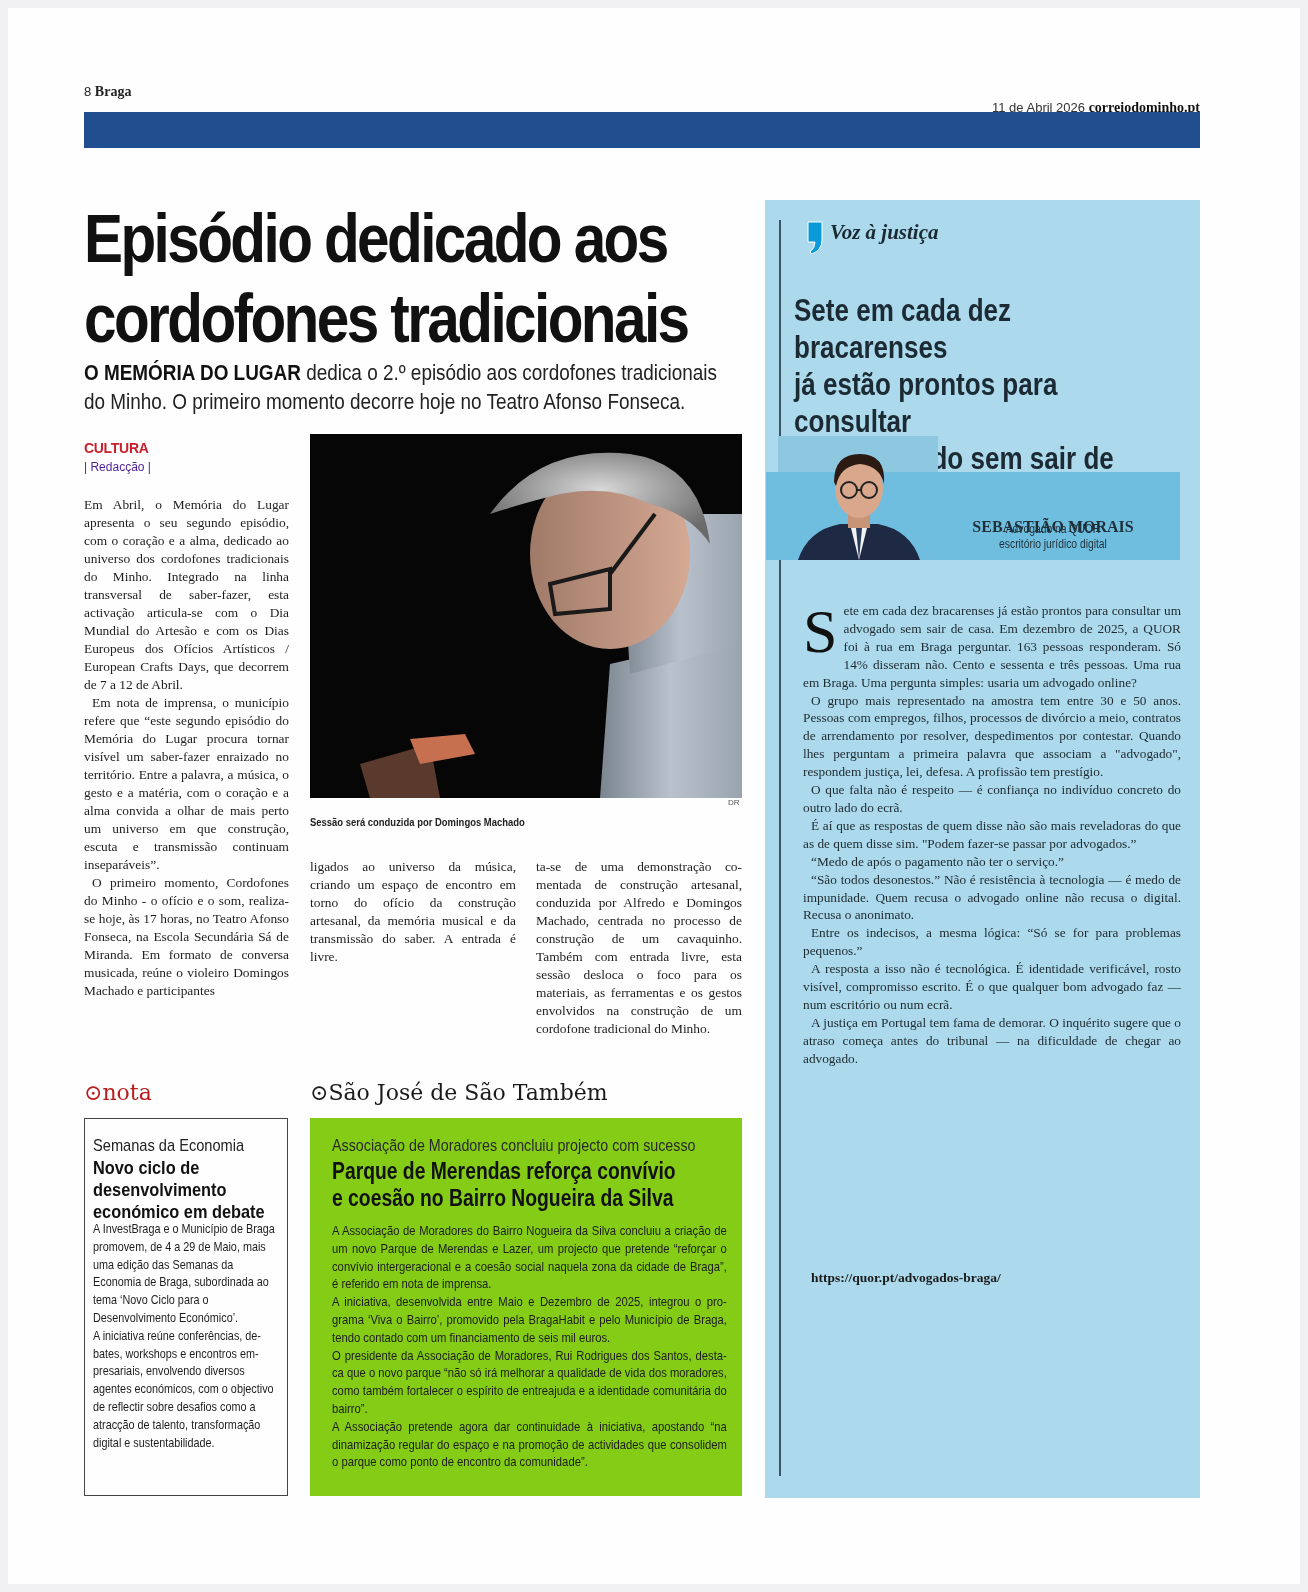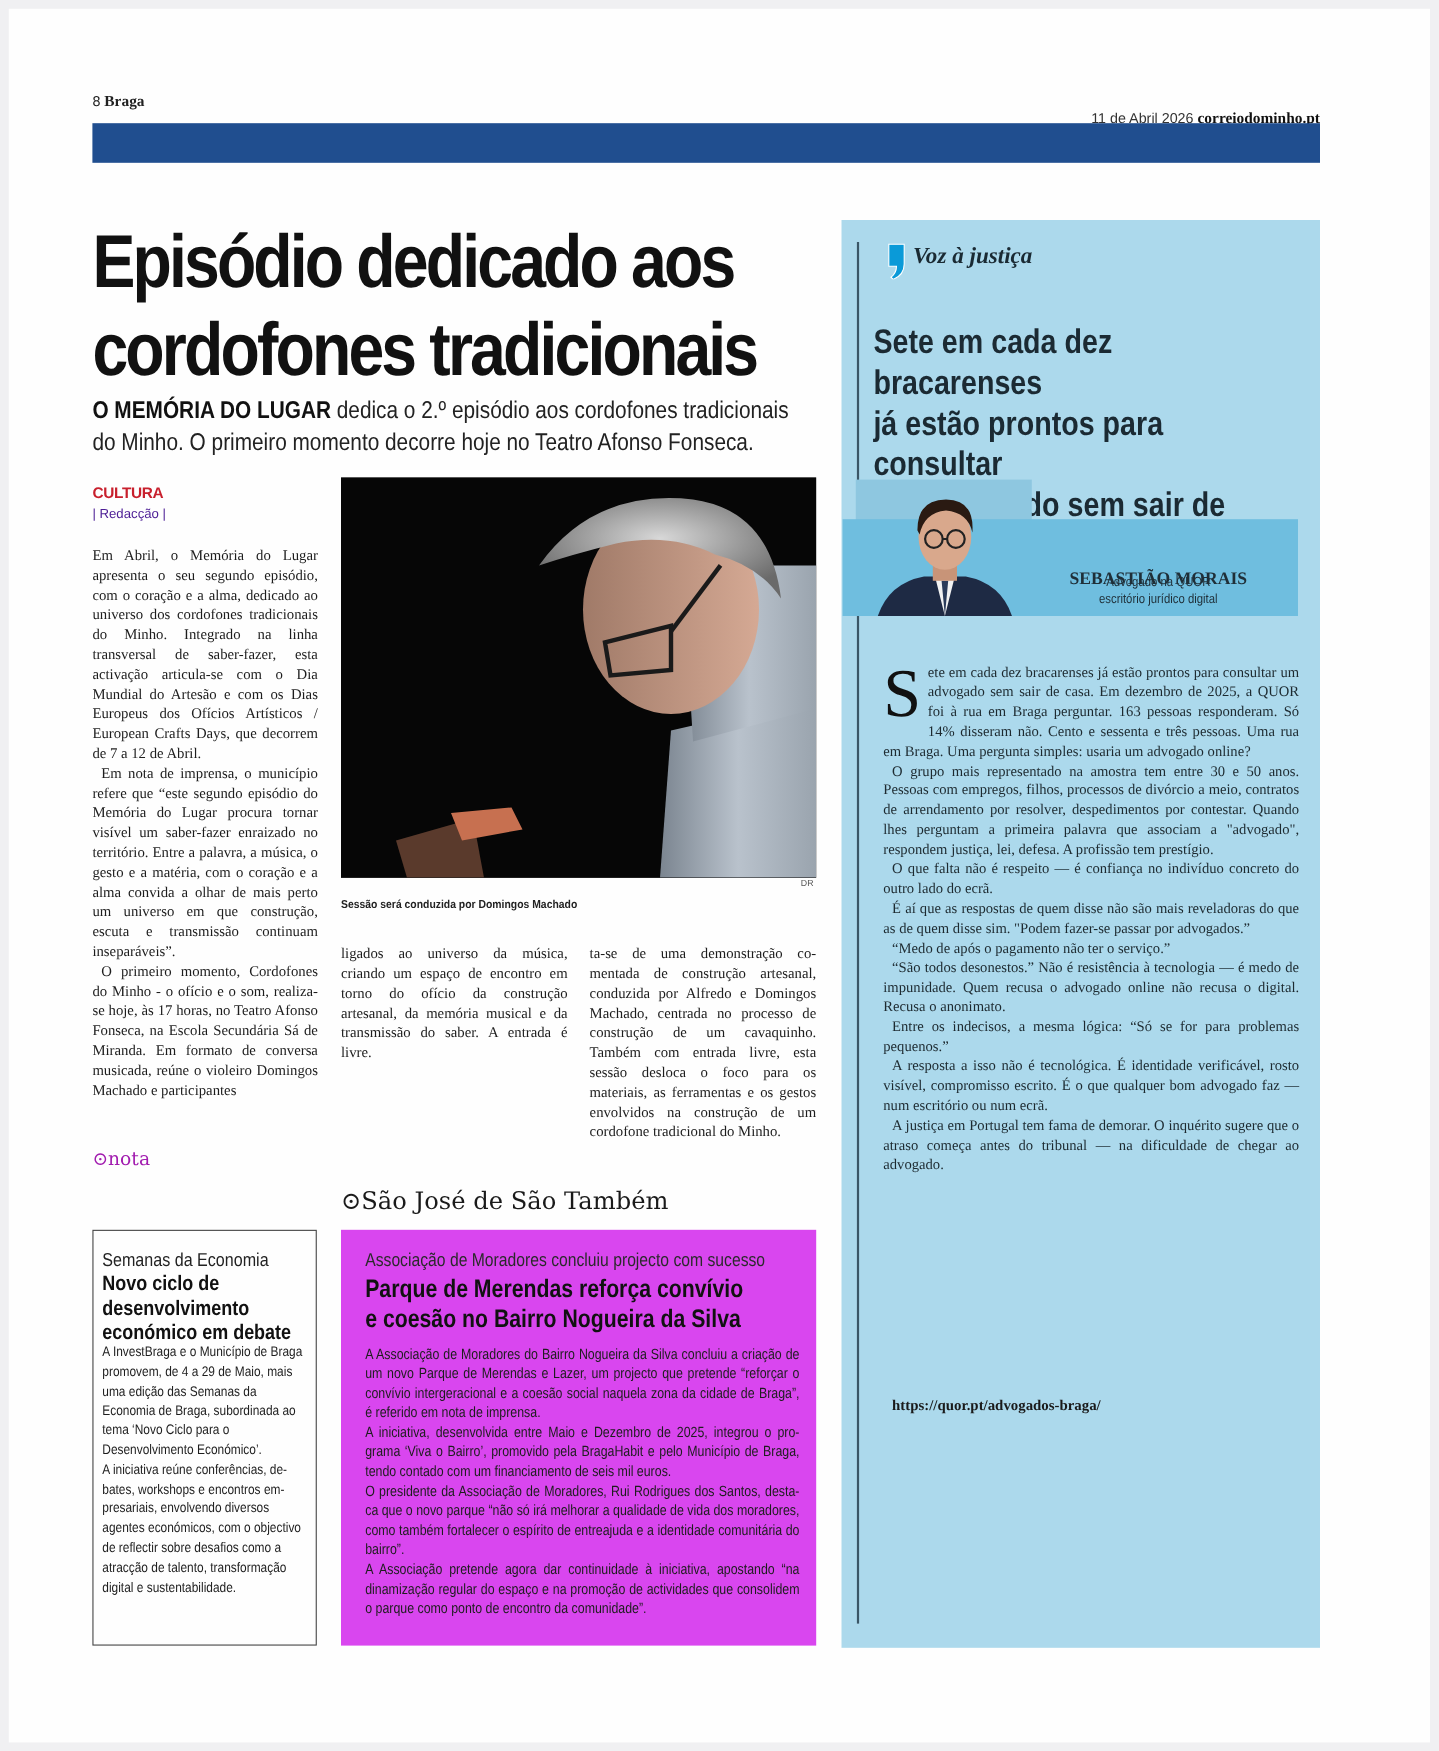--- a/index.html
+++ b/index.html
@@ -29,29 +29,29 @@
   .col1 { left: 76px; top: 488px; width: 205px; }
   .col2 { left: 302px; top: 850px; width: 206px; }
   .col3 { left: 528px; top: 850px; width: 206px; }
 
   
   .photo { left: 302px; top: 426px; width: 432px; height: 364px; background: #050505; overflow: hidden; }
   .photo-credit { left: 720px; top: 790px; font-family: "Liberation Sans", sans-serif; font-size: 8px; color: #555; }
   .photo-caption { left: 302px; top: 808px; font-family: "Liberation Sans", sans-serif; font-weight: 700; font-size: 10.5px; color: #222; transform: scaleX(0.9); transform-origin: left top; }
 
   
-  .nota-title { left: 76px; top: 1036px; font-family: "DejaVu Serif", serif; font-size: 17px; color: #a21caf; }
+  .nota-title { left: 76px; top: 1072px; font-family: "DejaVu Serif", serif; font-size: 22px; color: #b91c1c; }
   .box-nota { left: 76px; top: 1110px; width: 204px; height: 378px; border: 1.5px solid #444; padding: 16px 8px 8px 8px; font-family: "Liberation Sans", sans-serif; }
   .nota-kicker { font-size: 17px; line-height: 21px; color: #222; transform: scaleX(0.86); transform-origin: left top; width: 220px; }
   .nota-head { font-size: 19px; font-weight: 700; line-height: 22px; color: #111; transform: scaleX(0.86); transform-origin: left top; width: 220px; margin-top: 1px; }
   .nota-body { font-size: 12.6px; line-height: 17.8px; color: #1d1d1d; transform: scaleX(0.86); transform-origin: left top; width: 218px; margin-top: -2px; }
 
   
   .sj-title { left: 302px; top: 1072px; font-family: "DejaVu Serif", serif; font-size: 22px; color: #1a1a1a; }
-  .box-sj { left: 302px; top: 1110px; width: 432px; height: 378px; background: #d946ef; padding: 18px 14px 24px 22px; font-family: "Liberation Sans", sans-serif; }
+  .box-sj { left: 302px; top: 1110px; width: 432px; height: 378px; background: #84cc16; padding: 18px 14px 24px 22px; font-family: "Liberation Sans", sans-serif; }
   .sj-kicker { font-size: 17px; line-height: 20px; color: #2a2a2a; transform: scaleX(0.84); transform-origin: left top; width: 470px; }
   .sj-head { font-size: 23px; font-weight: 700; line-height: 27px; color: #111; transform: scaleX(0.84); transform-origin: left top; width: 470px; margin-top: 2px; }
   .sj-body { font-size: 13.4px; line-height: 17.8px; color: #1d1d1d; transform: scaleX(0.84); transform-origin: left top; width: 470px; margin-top: -4px; text-align: justify; }
 
   
   .panel { left: 757px; top: 192px; width: 435px; height: 1298px; background: #acd9ec; }
   .panel-rule { left: 771px; top: 212px; width: 1.5px; height: 1256px; background: #3a5666; }
   .voz-icon { left: 798px; top: 212px; width: 18px; height: 34px; }
   .voz-label { left: 822px; top: 212px; font-family: "Liberation Serif", serif; font-style: italic; font-weight: 700; font-size: 21px; color: #1a2a33; }
   .panel-head { left: 786px; top: 284px; width: 440px; font-family: "Liberation Sans", sans-serif; font-size: 31px; line-height: 37px; color: #1b2a33; transform: scaleX(0.84); transform-origin: left top; }

